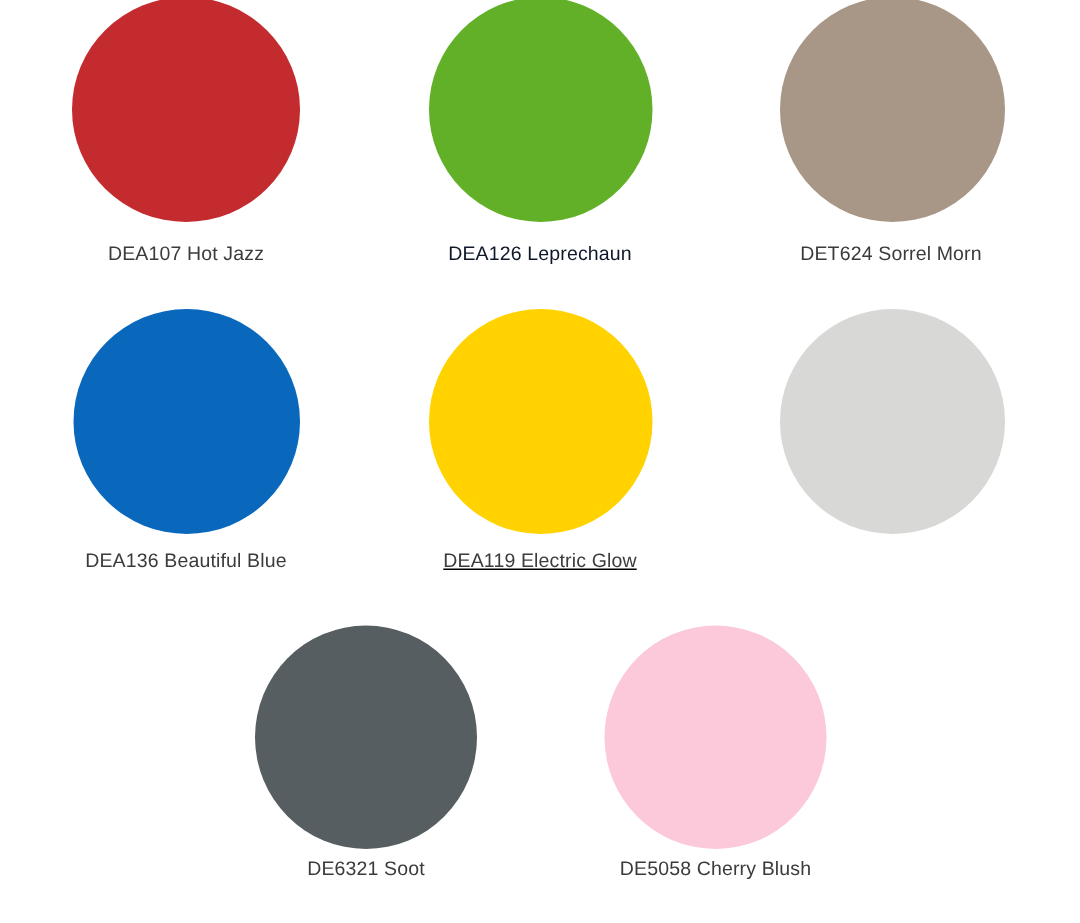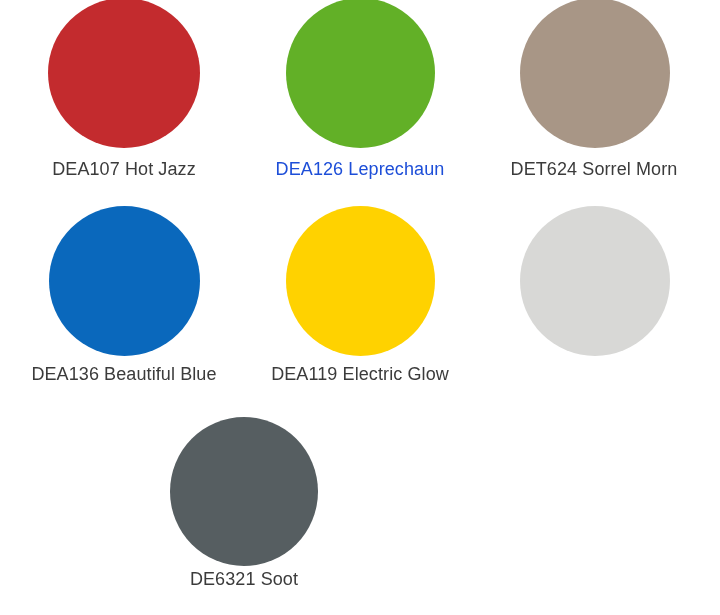--- a/index.html
+++ b/index.html
@@ -25,60 +25,64 @@
     position: absolute;
     text-align: center;
   }
   .swatch-chip {
     border-radius: 50%;
     display: block;
   }
   .swatch-label {
     display: block;
     font-family: "Liberation Sans", sans-serif;
-    font-size: 18px;
+    font-size: 13px;
     line-height: 16px;
     color: #3b3b3b;
     white-space: nowrap;
     letter-spacing: 0.1px;
   }
 </style>
 </head>
 <body style="background: rgb(255, 255, 255);">
 
 <div id="swatch-board" style="background: rgb(255, 255, 255);">
 
   <div class="swatch" style="left: 14px; top: -2px; width: 220px;">
     <span class="swatch-chip" style="width: 152px; height: 150px; background: rgb(195, 43, 46); margin-left: 34px;"></span>
     <span class="swatch-label" style="margin-top: 13px; color: rgb(59, 59, 59);">DEA107 Hot Jazz</span>
   </div>
 
   <div class="swatch" style="left: 250px; top: -2px; width: 220px;">
     <span class="swatch-chip" style="width: 149px; height: 150px; background: rgb(98, 176, 39); margin-left: 36px;"></span>
-    <span class="swatch-label" style="margin-top: 13px; color: #1d4ed8;">DEA126 Leprechaun</span>
+    <span class="swatch-label" style="margin-top: 13px; color: #0f172a;">DEA126 Leprechaun</span>
   </div>
 
   <div class="swatch" style="left: 484px; top: -2px; width: 220px;">
     <span class="swatch-chip" style="width: 150px; height: 150px; background: rgb(168, 150, 134); margin-left: 36px;"></span>
     <span class="swatch-label" style="margin-top: 13px; color: rgb(59, 59, 59);">DET624 Sorrel Morn</span>
   </div>
 
   <div class="swatch" style="left: 14px; top: 206px; width: 220px; text-align: center;">
     <span class="swatch-chip" style="width: 151px; height: 150px; background: rgb(10, 104, 188); margin-left: 35px;"></span>
     <span class="swatch-label" style="margin-top: 10px; color: rgb(59, 59, 59);">DEA136 Beautiful Blue</span>
   </div>
 
-  <div class="swatch" style="left: 250px; top: 206px; width: 220px;">
+  <div class="swatch" style="left: 250px; top: 206px; width: 220px; text-decoration: underline;">
     <span class="swatch-chip" style="width: 149px; height: 150px; background: rgb(255, 210, 0); margin-left: 36px;"></span>
     <span class="swatch-label" style="margin-top: 10px; color: rgb(59, 59, 59);">DEA119 Electric Glow</span>
   </div>
 
   <div class="swatch" style="left: 484px; top: 206px; width: 220px;">
     <span class="swatch-chip" style="width: 150px; height: 150px; background: rgb(216, 216, 214); margin-left: 36px;"></span>
   </div>
 
   <div class="swatch" style="left: 134px; top: 417px; width: 220px;">
     <span class="swatch-chip" style="width: 148px; height: 149px; background: rgb(86, 94, 97); margin-left: 36px;"></span>
     <span class="swatch-label" style="margin-top: 5px; color: rgb(59, 59, 59);">DE6321 Soot</span>
   </div>
 
+  <div class="swatch" style="left: 367px; top: 417px; width: 220px;">
+    <span class="swatch-chip" style="width: 148px; height: 149px; background: rgb(251, 201, 218); margin-left: 36px;"></span>
+    <span class="swatch-label" style="margin-top: 5px; color: rgb(59, 59, 59);">DE5058 Cherry Blush</span>
+  </div>
 
 </div>
 
 </body></html>

